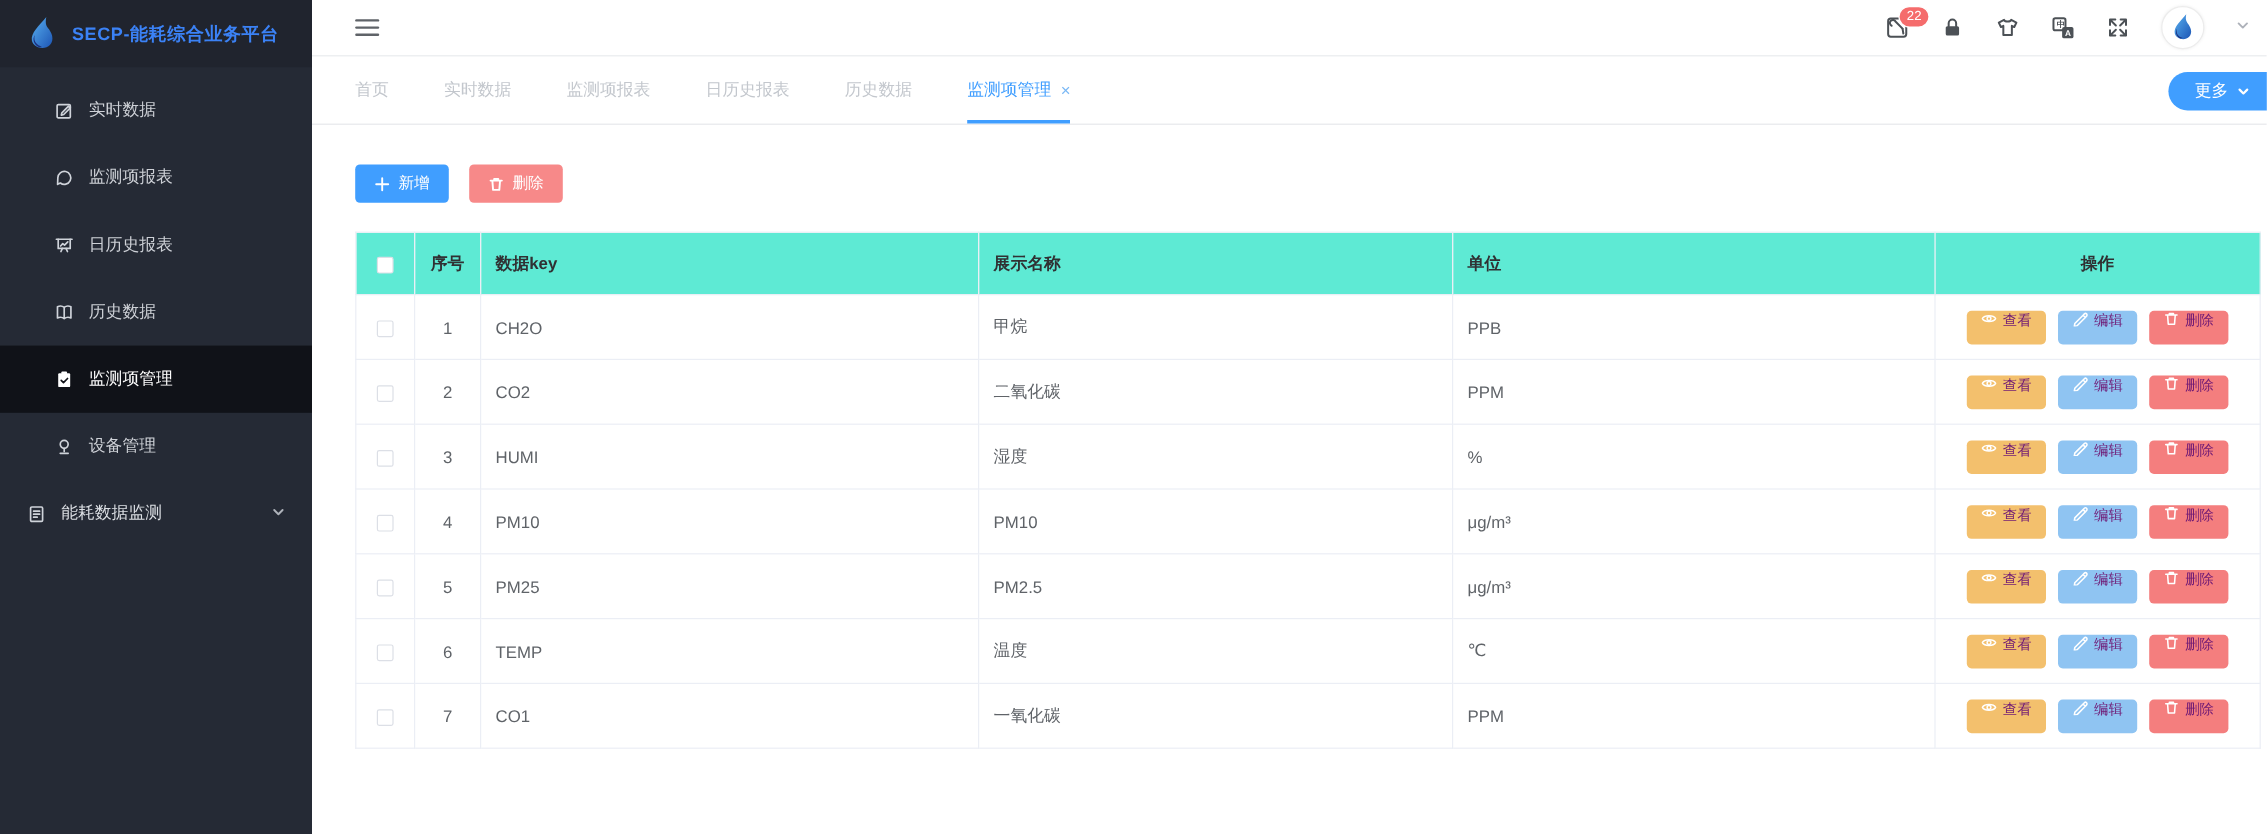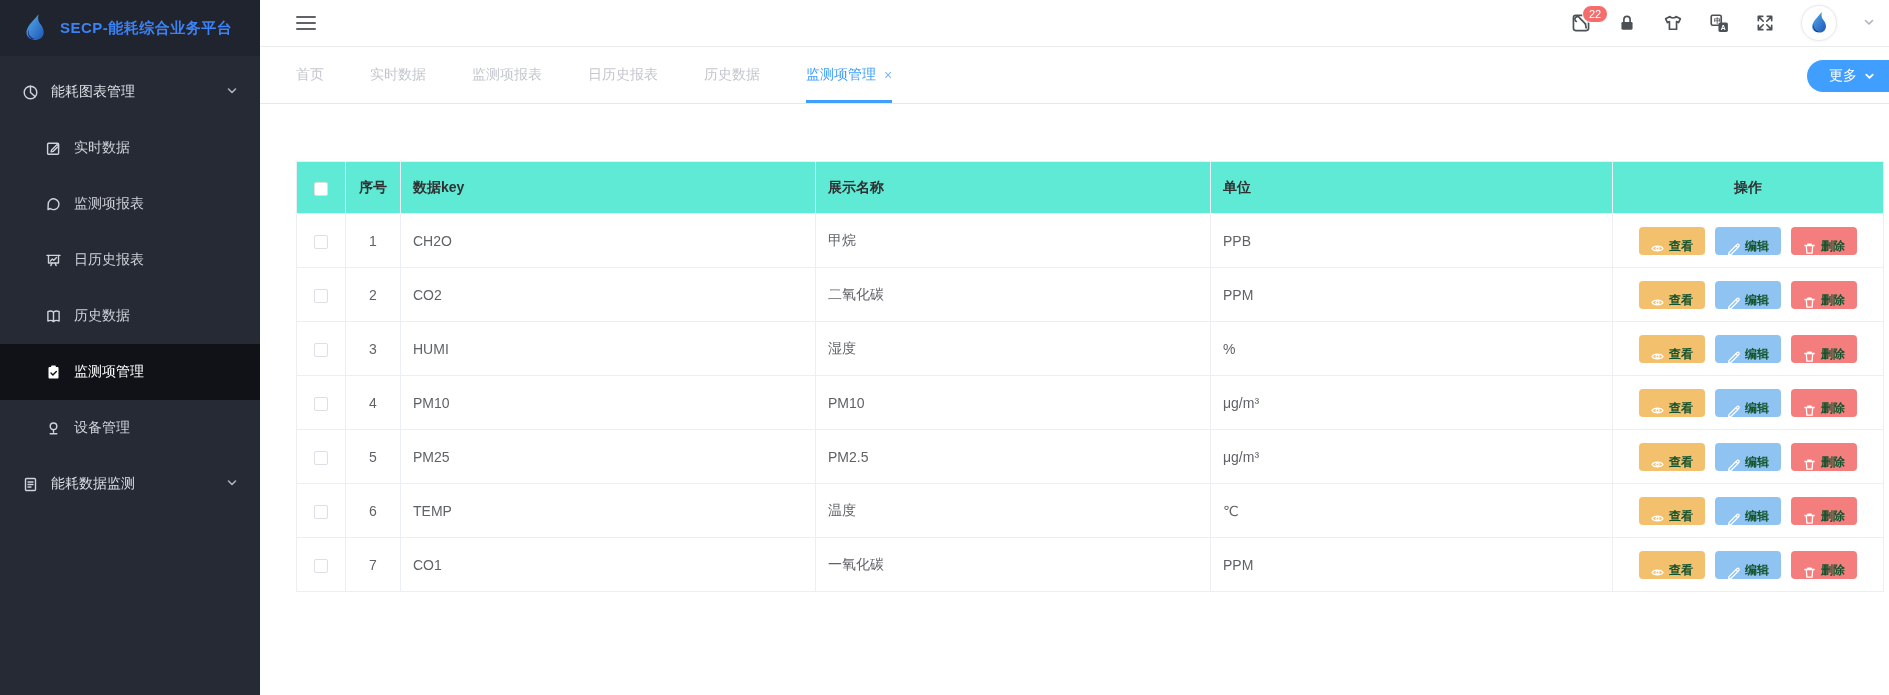--- a/index.html
+++ b/index.html
@@ -77,23 +77,23 @@
   th, td { border:1px solid #ebeef5; font-size:14px; }
   th { height:52px; color:#303133; font-weight:bold; text-align:left; padding:0 12px; background:#5eead4; }
   td { height:54px; color:#5f6368; padding:0 12px; background:#fff; }
   col.c-check { width:49px; }  col.c-no { width:55px; }
   col.c-key { width:415px; }   col.c-name { width:395px; }
   col.c-unit { width:402px; }  col.c-ops { width:271px; }
   th.center, td.center { text-align:center; padding:0; }
   .checkbox { display:inline-block; width:14px; height:14px; border:1px solid #dcdfe6;
     border-radius:2px; background:#fff; vertical-align:middle; cursor:pointer; }
   .ops { display:flex; justify-content:center; gap:10px; }
-  .mini-btn { height:28px; border:none; border-radius:4px; color:#14532d; font-size:12px;
-    display:inline-flex; align-items:flex-end; gap:5px; padding:0 12px; cursor:pointer;
-    font-family:inherit;font-weight:bold; }
+  .mini-btn { height:28px; border:none; border-radius:4px; color:#701a75; font-size:12px;
+    display:inline-flex; align-items:flex-start; gap:5px; padding:0 12px; cursor:pointer;
+    font-family:inherit; }
   .mini-btn svg { width:13px; height:13px; }
   .mini-btn svg * { stroke:#ffffff; stroke-width:1.3; fill:none; stroke-linecap:round; stroke-linejoin:round; }
   .mb-view { background:#f3c06d; }
   .mb-edit { background:#8fc4f2; }
   .mb-del  { background:#f47e7e; }
 </style>
 </head>
 <body>
 
 <div class="app">
@@ -108,31 +108,20 @@
         </linearGradient>
           </defs>
         <path d="M62 4 C42 28 18 48 22 70 C26 90 58 97 72 82 C86 67 77 47 66 34 C59 25 60 14 62 4 Z" fill="url(#fg)"></path>
         <path d="M42 88 C28 82 22 66 30 54 C25 72 36 83 50 86 Z" fill="#1b2f7d"></path>
       </svg>
       <span class="logo-title">SECP-能耗综合业务平台</span>
     </div>
 
     <nav class="menu">
 
-      <div class="menu-item">
-        <svg class="mi" viewBox="0 0 17 17">
-          <circle cx="8.5" cy="8.5" r="6.3"></circle>
-            <path d="M8.5 2.2 V8.5 L13.2 12.6"></path>
-        </svg>
-        <span>能耗图表管理</span>
-        <span class="chev">
-          <svg viewBox="0 0 12 12">
-              <path d="M2.5 4 L6 7.5 L9.5 4"></path>
-            </svg></span>
-      </div>
 
 
       <div class="menu-item sub">
         <svg class="mi" viewBox="0 0 17 17">
           <rect x="2.6" y="3.2" width="11" height="11" rx="1"></rect>
           <path d="M6.6 10 L12.1 4.4 L13.6 5.9 L8.1 11.4 L6.1 11.9 Z"></path>
         </svg>
         <span>实时数据</span>
       </div>
 
@@ -274,20 +263,34 @@
       </div>
       <button class="more-btn">
         <span>更多</span>
         <svg viewBox="0 0 12 12">
             <path d="M2.5 4 L6 7.5 L9.5 4"></path>
           </svg>
       </button>
     </div>
 
     <div class="content">
+      <div class="toolbar">
+        <button class="btn btn-add">
+          <svg viewBox="0 0 13 13">
+              <path d="M6.5 1.5 V11.5 M1.5 6.5 H11.5"></path>
+            </svg>
+          <span>新增</span>
+        </button>
+        <button class="btn btn-delete">
+          <svg viewBox="0 0 13 13">
+            <path d="M1.8 3.5 H11.2 M4.8 3.5 V2.2 H8.2 V3.5 M3.3 3.5 L3.9 11.2 H9.1 L9.7 3.5"></path>
+            </svg>
+          <span>删除</span>
+        </button>
+      </div>
 
       <table>
         <colgroup>
           <col class="c-check">
             <col class="c-no">
             <col class="c-key">
           <col class="c-name">
             <col class="c-unit">
             <col class="c-ops">
         </colgroup>

